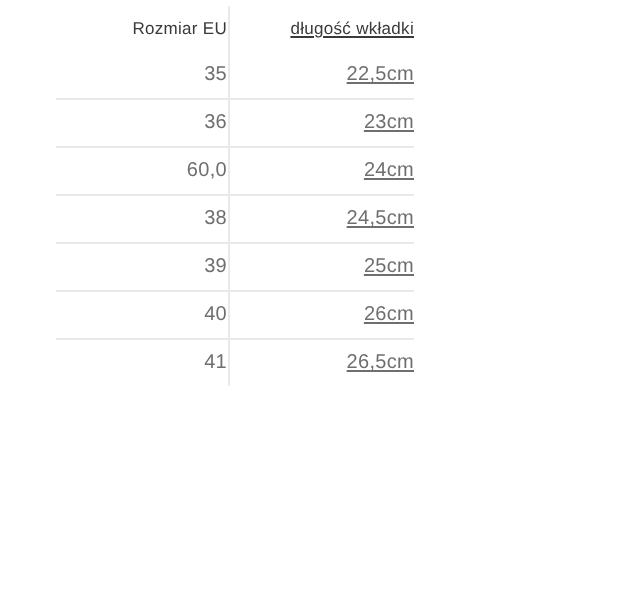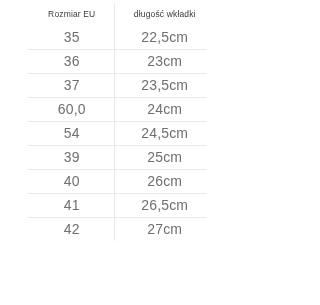--- a/index.html
+++ b/index.html
@@ -28,45 +28,46 @@
   }
   table.chart-table col.col-size { width: 86px; }
   table.chart-table col.col-len  { width: 93px; }
 
   table.chart-table th,
   table.chart-table td {
     padding: 0;
     margin: 0;
     height: 23px;
     vertical-align: middle;
-    text-align: center;
+    text-align: right;
     font-weight: normal;
     border-bottom: 1px solid #e9e9e9;
     white-space: nowrap;
     overflow: hidden;
   }
   table.chart-table tr:last-child th,
   table.chart-table tr:last-child td {
     border-bottom: none;
   }
   
   table.chart-table th.cell-size,
   table.chart-table td.cell-size {
     border-right: 1px solid #e9e9e9;
   }
   .cell-inner {
     display: block;
     padding-left: 2px;
-    font-size: 14px;
+    font-size: 10px;
     line-height: 23px;
     letter-spacing: 0.15px;
   }
   td.cell-len .cell-inner,
   th.cell-len .cell-inner {
     padding-left: 8px;
+    text-decoration: underline;
   }
   thead .cell-inner {
     color: #3a3a3a;
     font-size: 8.5px;
   }
   tbody .cell-inner {
     color: #6f6f6f;
   }
 </style>
 </head>
@@ -100,37 +101,29 @@
       <tr>
         <td class="cell-size">
             <span class="cell-inner">36</span>
           </td>
         <td class="cell-len">
             <span class="cell-inner">23cm</span>
           </td>
       </tr>
       <tr>
         <td class="cell-size">
-            <span class="cell-inner">37</span>
-          </td>
-        <td class="cell-len">
-            <span class="cell-inner">23,5cm</span>
-          </td>
-      </tr>
-      <tr>
-        <td class="cell-size">
             <span class="cell-inner">60,0</span>
           </td>
         <td class="cell-len">
             <span class="cell-inner">24cm</span>
           </td>
       </tr>
       <tr>
         <td class="cell-size">
-            <span class="cell-inner">54</span>
+            <span class="cell-inner">38</span>
           </td>
         <td class="cell-len">
             <span class="cell-inner">24,5cm</span>
           </td>
       </tr>
       <tr>
         <td class="cell-size">
             <span class="cell-inner">39</span>
           </td>
         <td class="cell-len">
@@ -146,23 +139,15 @@
           </td>
       </tr>
       <tr>
         <td class="cell-size">
             <span class="cell-inner">41</span>
           </td>
         <td class="cell-len">
             <span class="cell-inner">26,5cm</span>
           </td>
       </tr>
-      <tr>
-        <td class="cell-size">
-            <span class="cell-inner">42</span>
-          </td>
-        <td class="cell-len">
-            <span class="cell-inner">27cm</span>
-          </td>
-      </tr>
     </tbody>
   </table>
 </div>
 
 </body></html>

